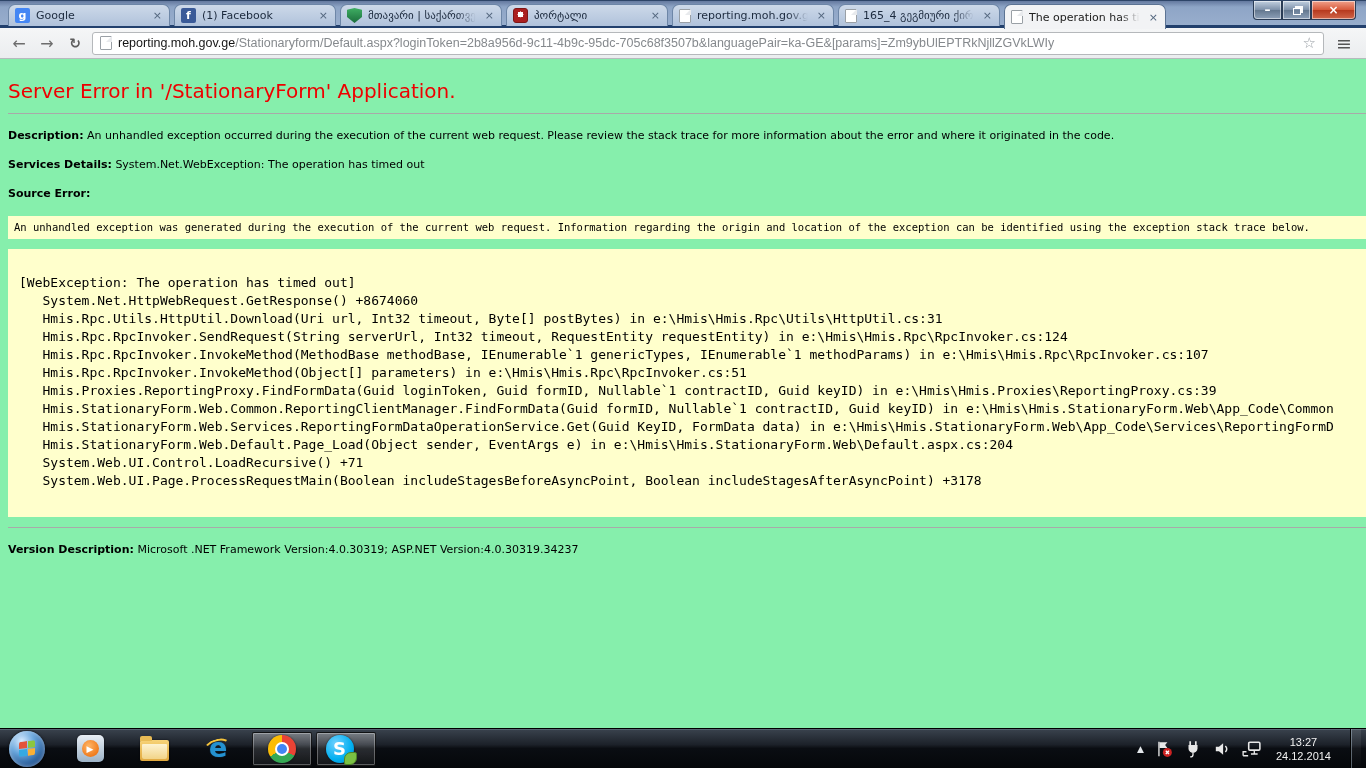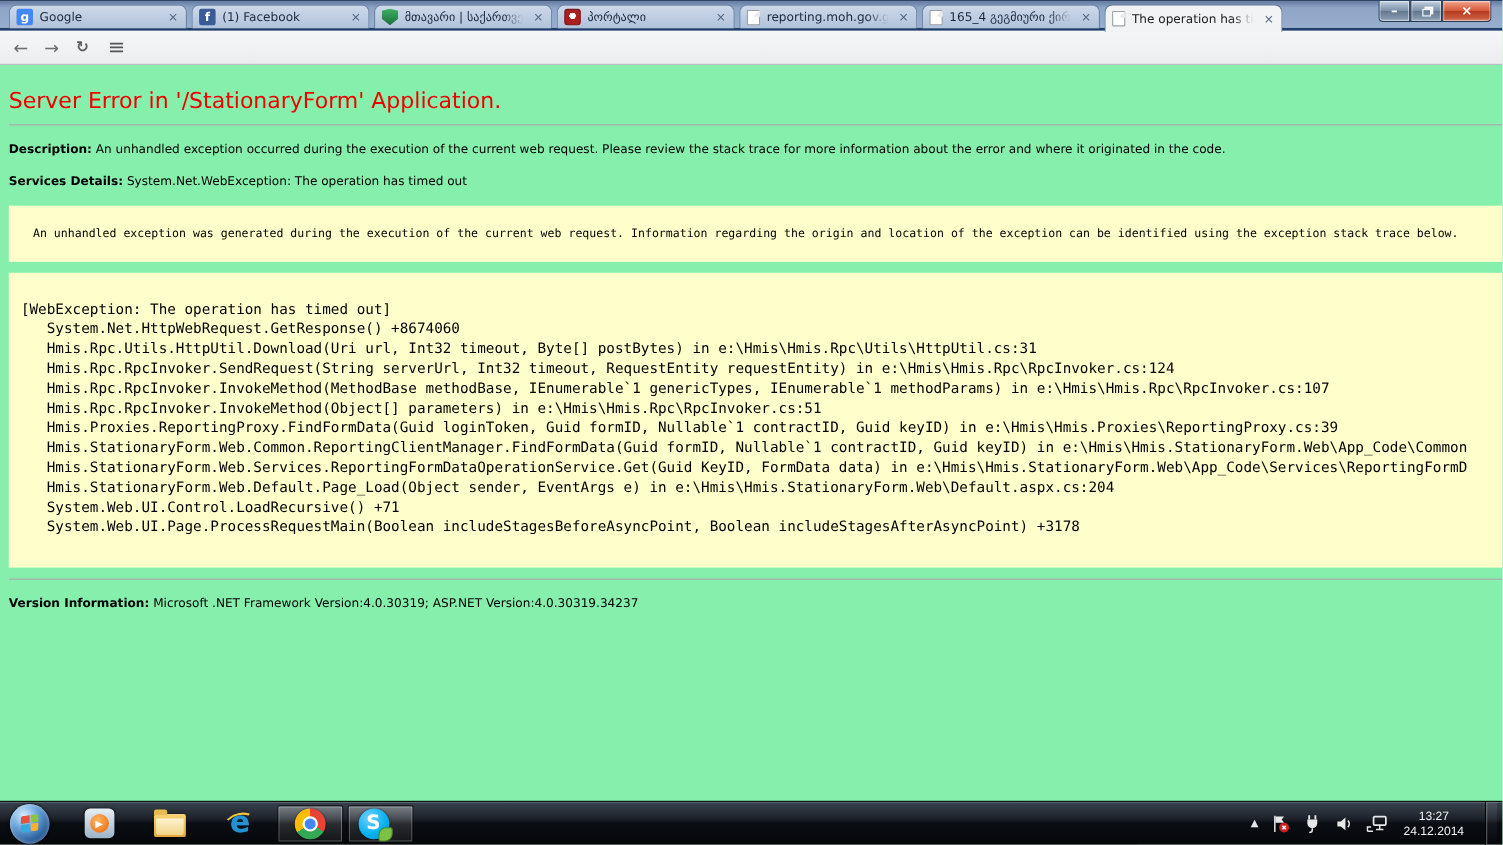--- a/index.html
+++ b/index.html
@@ -77,21 +77,21 @@
   .viewport { position:relative; height:712px; background:#86efac; overflow:hidden; }
   .content { position:absolute; left:0; right:0; top:0; bottom:12px; overflow:hidden;
     font-family:"DejaVu Sans", sans-serif; color:#000; }
   .content h1 { font-size:20px; font-weight:400; color:#ee0000; margin:20px 8px 10px 8px; }
   .content hr { border:none; border-top:1px solid #a9a9a9; margin:0 0 0 8px; }
   .content h2 { font-size:15px; font-weight:400; font-style:italic; color:#800000; margin:17px 8px 15px 8px; }
   p.meta { font-size:11px; margin:15px 8px; line-height:14px; }
   p.meta b { font-weight:bold; }
   .codebox { background:#ffffcc; margin:10px 0 10px 8px; }
   .codebox pre { margin:0; white-space:pre; font-family:"DejaVu Sans Mono", monospace; }
-  .codebox.small pre { font-size:10.5px; line-height:13px; padding:19px 6px;margin-left:16px; }
+  .codebox.small pre { font-size:10.5px; line-height:13px; padding:5px 6px; }
   .codebox.big pre { font-size:13px; line-height:18px; padding:25px 18px 27px 11px; }
 
   .hscroll { position:absolute; left:0; right:0; bottom:0; height:12px; background:#f1f1f1;
     border-top:1px solid #dadada; }
   .hs-btn { position:absolute; top:0; width:12px; height:11px; text-align:center;
     font:7px/11px "DejaVu Sans",sans-serif; color:#6e6e6e; }
   .hs-btn.left { left:0; } .hs-btn.right { right:0; }
   .hs-thumb { position:absolute; left:12px; top:1px; width:1022px; height:10px; background:#c3c6c9; }
 
   
@@ -201,48 +201,54 @@
           </div>
         <div class="wbtn close">×</div>
       </div>
     </div>
     <div class="frame-line"></div>
 
     <div class="toolbar">
       <span class="nav-btn">←</span>
       <span class="nav-btn">→</span>
       <span class="nav-btn reload">↻</span>
+      <div class="omnibox">
+        <span class="fav fav-page"></span>
+        <span class="url"><span class="host">reporting.moh.gov.ge</span><span>/Stationaryform/Default.aspx?loginToken=2b8a956d-9c11-4b9c-95dc-705c68f3507b&amp;languagePair=ka-GE&amp;[params]=Zm9ybUlEPTRkNjllZGVkLWIy</span></span>
+        <span class="star">☆</span>
+      </div>
       <span class="menu-btn">≡</span>
     </div>
 
     <div class="viewport">
       <div class="content">
         <h1>Server Error in '/StationaryForm' Application.</h1>
         <hr>
         <p class="meta"><b>Description:</b> <span>An unhandled exception occurred during the execution of the current web request. Please review the stack trace for more information about the error and where it originated in the code.</span></p>
         <p class="meta"><b>Services Details:</b> <span>System.Net.WebException: The operation has timed out</span></p>
+        <p class="meta"><b>Source Error:</b></p>
         <div class="codebox small">
             <pre>An unhandled exception was generated during the execution of the current web request. Information regarding the origin and location of the exception can be identified using the exception stack trace below.</pre>
           </div>
         <div class="codebox big">
             <pre>[WebException: The operation has timed out]
    System.Net.HttpWebRequest.GetResponse() +8674060
    Hmis.Rpc.Utils.HttpUtil.Download(Uri url, Int32 timeout, Byte[] postBytes) in e:\Hmis\Hmis.Rpc\Utils\HttpUtil.cs:31
    Hmis.Rpc.RpcInvoker.SendRequest(String serverUrl, Int32 timeout, RequestEntity requestEntity) in e:\Hmis\Hmis.Rpc\RpcInvoker.cs:124
    Hmis.Rpc.RpcInvoker.InvokeMethod(MethodBase methodBase, IEnumerable`1 genericTypes, IEnumerable`1 methodParams) in e:\Hmis\Hmis.Rpc\RpcInvoker.cs:107
    Hmis.Rpc.RpcInvoker.InvokeMethod(Object[] parameters) in e:\Hmis\Hmis.Rpc\RpcInvoker.cs:51
    Hmis.Proxies.ReportingProxy.FindFormData(Guid loginToken, Guid formID, Nullable`1 contractID, Guid keyID) in e:\Hmis\Hmis.Proxies\ReportingProxy.cs:39
    Hmis.StationaryForm.Web.Common.ReportingClientManager.FindFormData(Guid formID, Nullable`1 contractID, Guid keyID) in e:\Hmis\Hmis.StationaryForm.Web\App_Code\Common
    Hmis.StationaryForm.Web.Services.ReportingFormDataOperationService.Get(Guid KeyID, FormData data) in e:\Hmis\Hmis.StationaryForm.Web\App_Code\Services\ReportingFormD
    Hmis.StationaryForm.Web.Default.Page_Load(Object sender, EventArgs e) in e:\Hmis\Hmis.StationaryForm.Web\Default.aspx.cs:204
    System.Web.UI.Control.LoadRecursive() +71
    System.Web.UI.Page.ProcessRequestMain(Boolean includeStagesBeforeAsyncPoint, Boolean includeStagesAfterAsyncPoint) +3178</pre>
           </div>
         <hr>
-        <p class="meta"><b>Version Information:</b> <span>Microsoft .NET Framework Version:4.0.30319; ASP.NET Version:4.0.30319.34237</span></p>
+        <p class="meta"><b>Version Description:</b> <span>Microsoft .NET Framework Version:4.0.30319; ASP.NET Version:4.0.30319.34237</span></p>
       </div>
       <div class="hscroll">
         <span class="hs-btn left">◄</span>
         <div class="hs-thumb"></div>
         <span class="hs-btn right">►</span>
       </div>
     </div>
   </div>
 
   <div class="taskbar">

